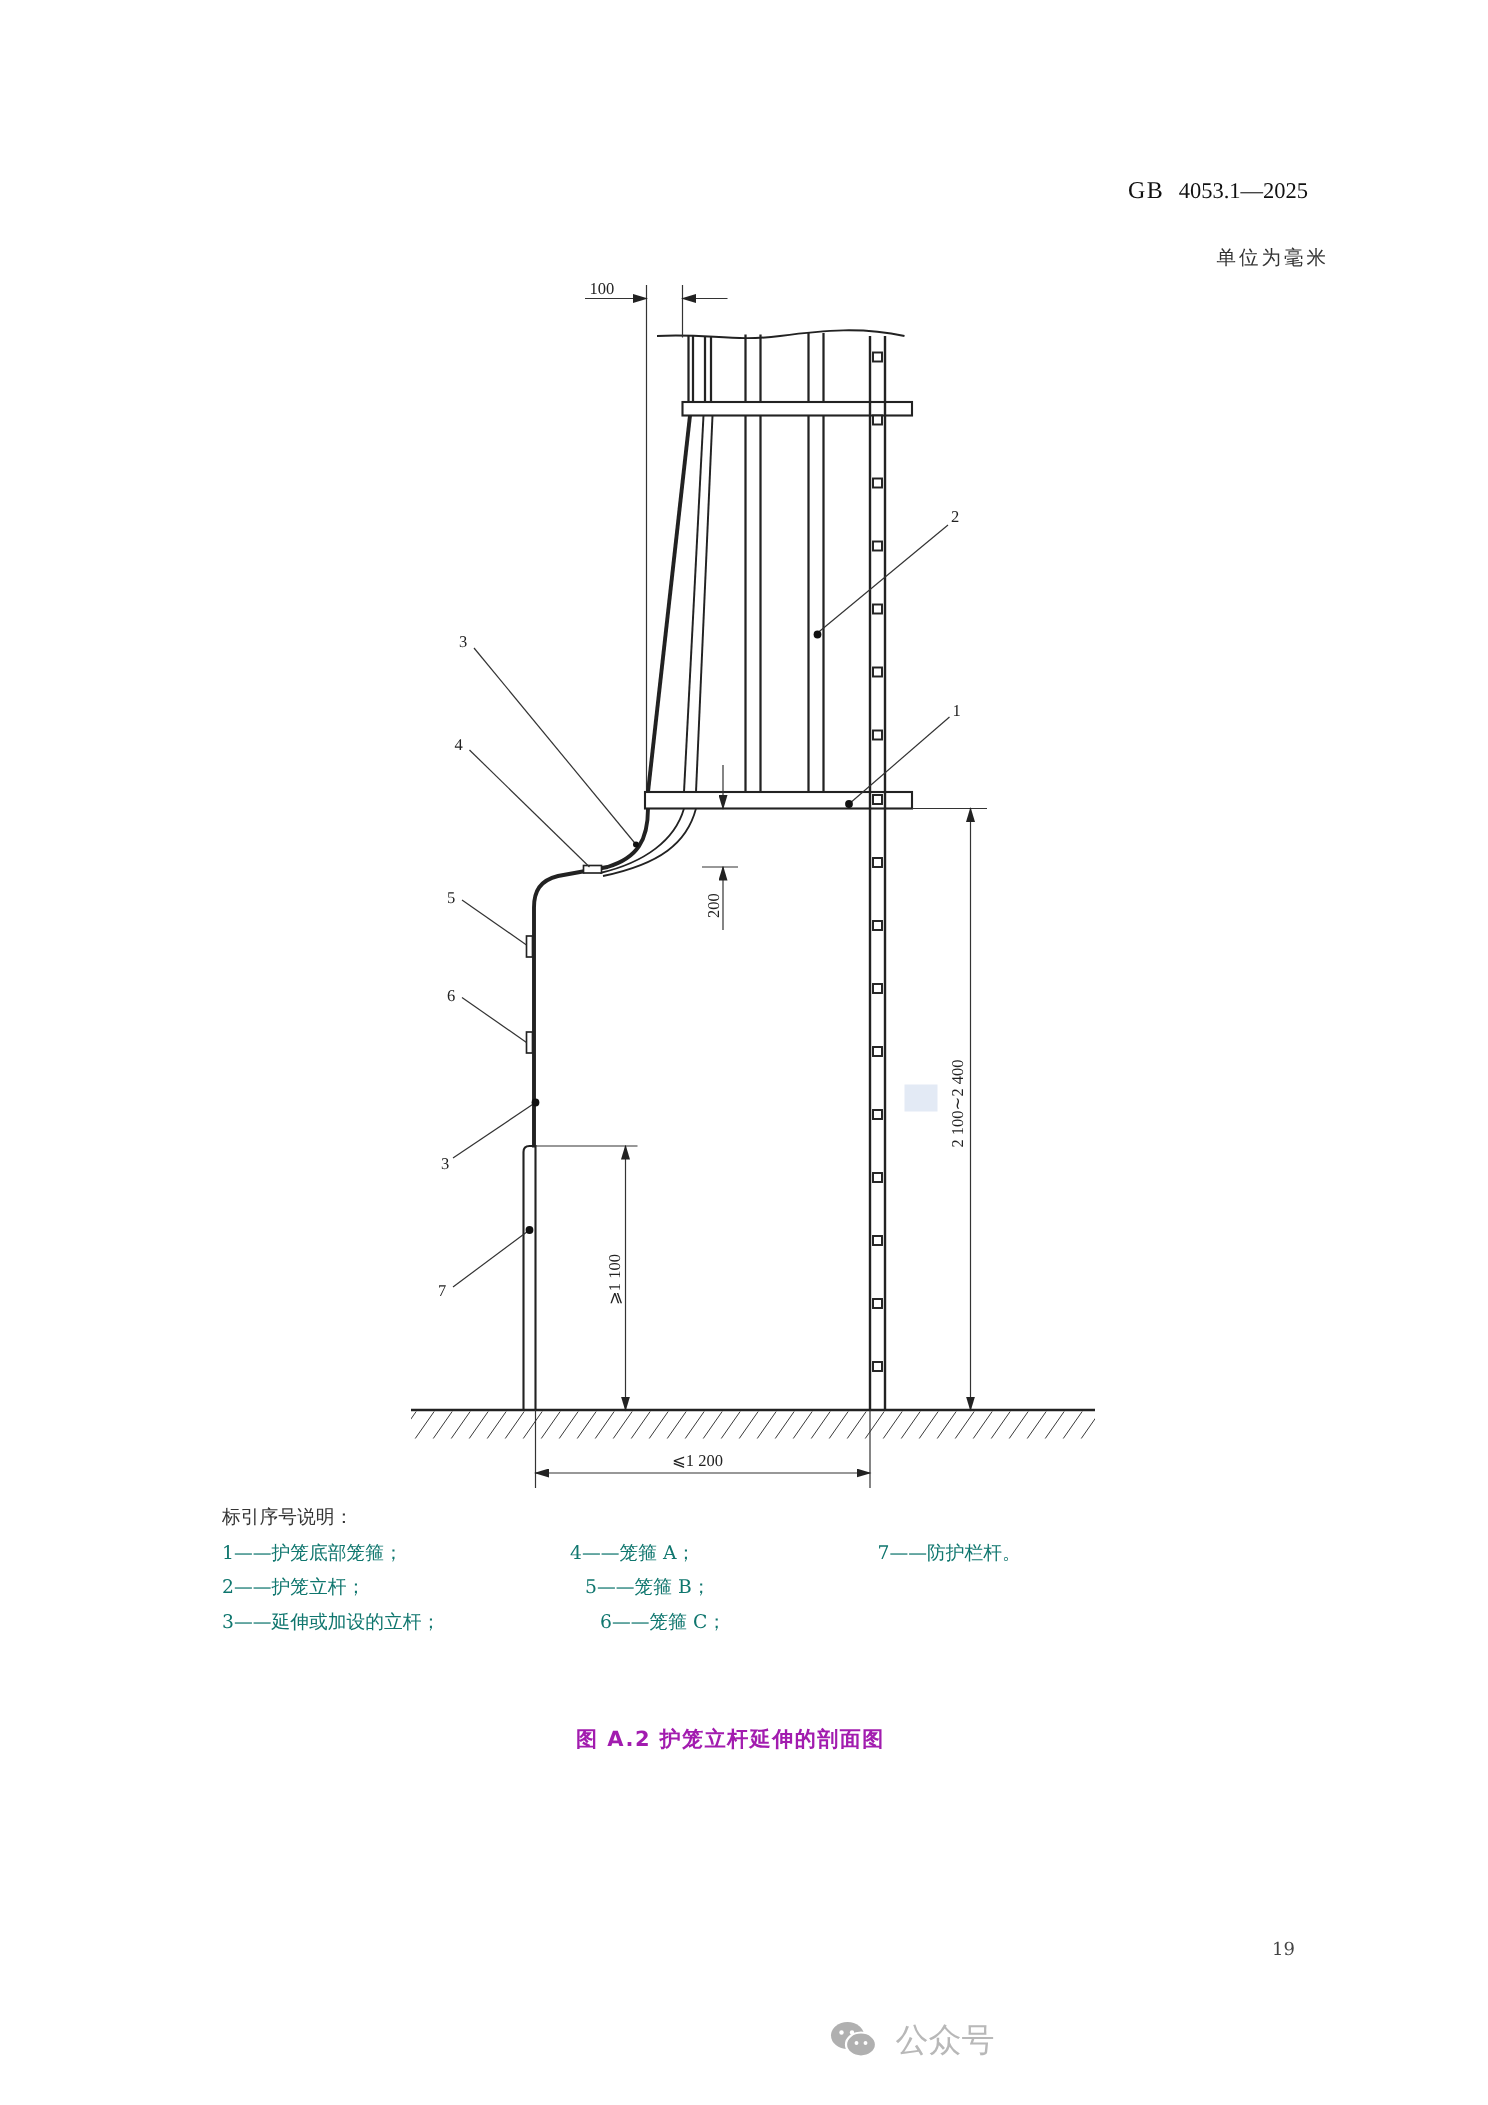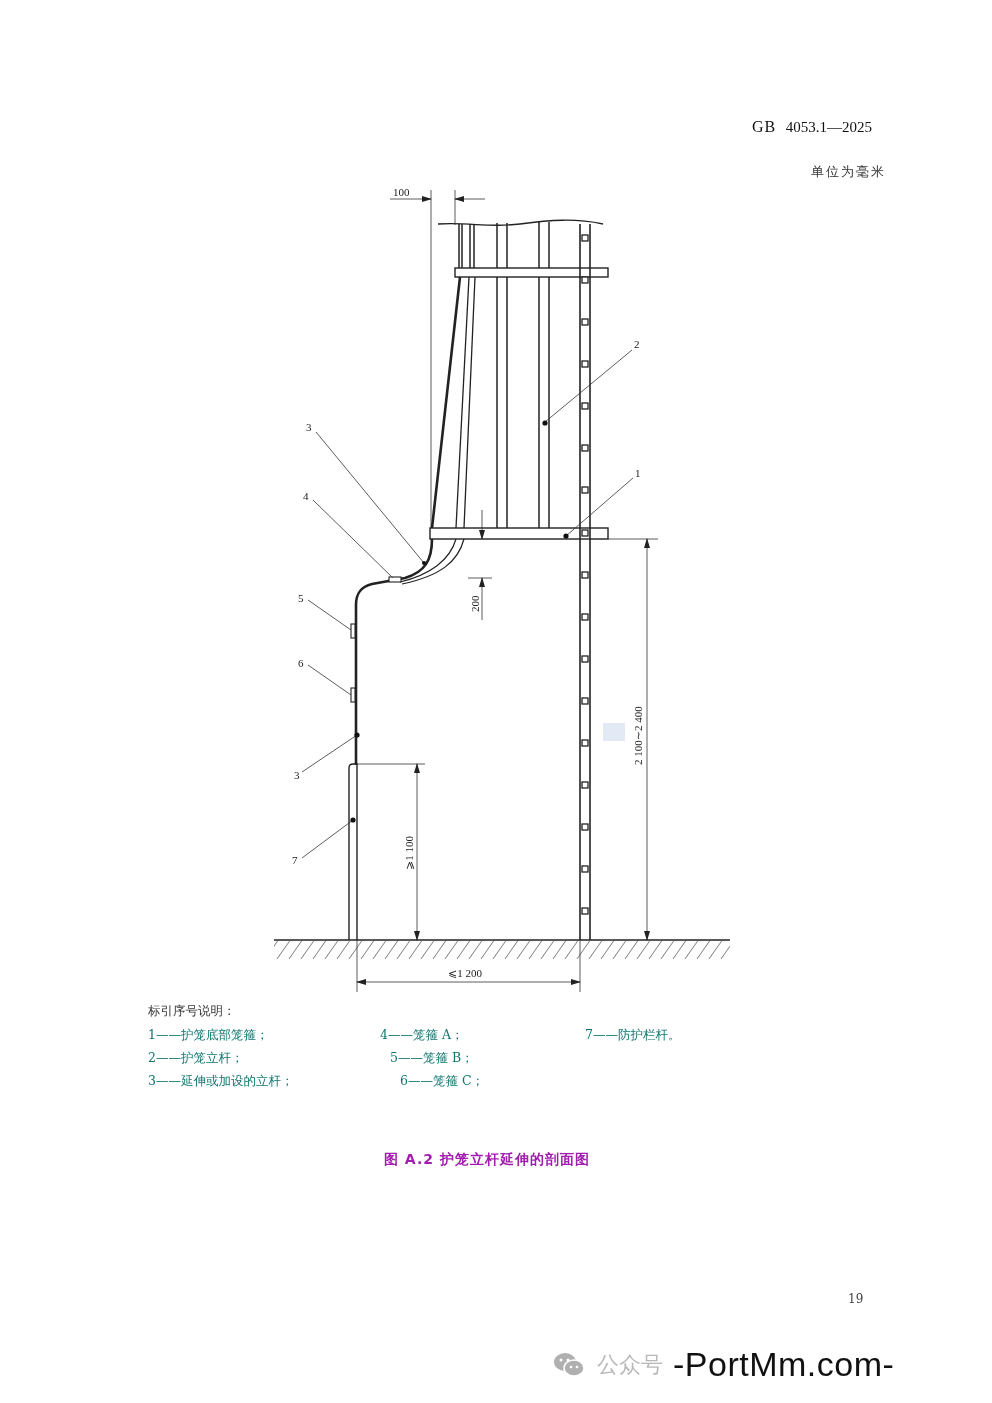--- a/index.html
+++ b/index.html
@@ -188,14 +188,13 @@
     <svg width="32" height="28" viewBox="0 0 32 28">
       <ellipse cx="12" cy="11" rx="11" ry="9" fill="#b0b0b0"></ellipse>
       <ellipse cx="21" cy="17" rx="10" ry="8" fill="#b0b0b0" stroke="#fff" stroke-width="1.5"></ellipse>
       <circle cx="8" cy="9" r="1.5" fill="#fff"></circle>
         <circle cx="15" cy="9" r="1.5" fill="#fff"></circle>
       <circle cx="18" cy="16" r="1.3" fill="#fff"></circle>
         <circle cx="24" cy="16" r="1.3" fill="#fff"></circle>
     </svg>
   </span>
   <span class="wm-gzh">公众号</span>
-  <span class="wm-site">-PortMm.com-</span>
 </div>
 
 </body></html>

